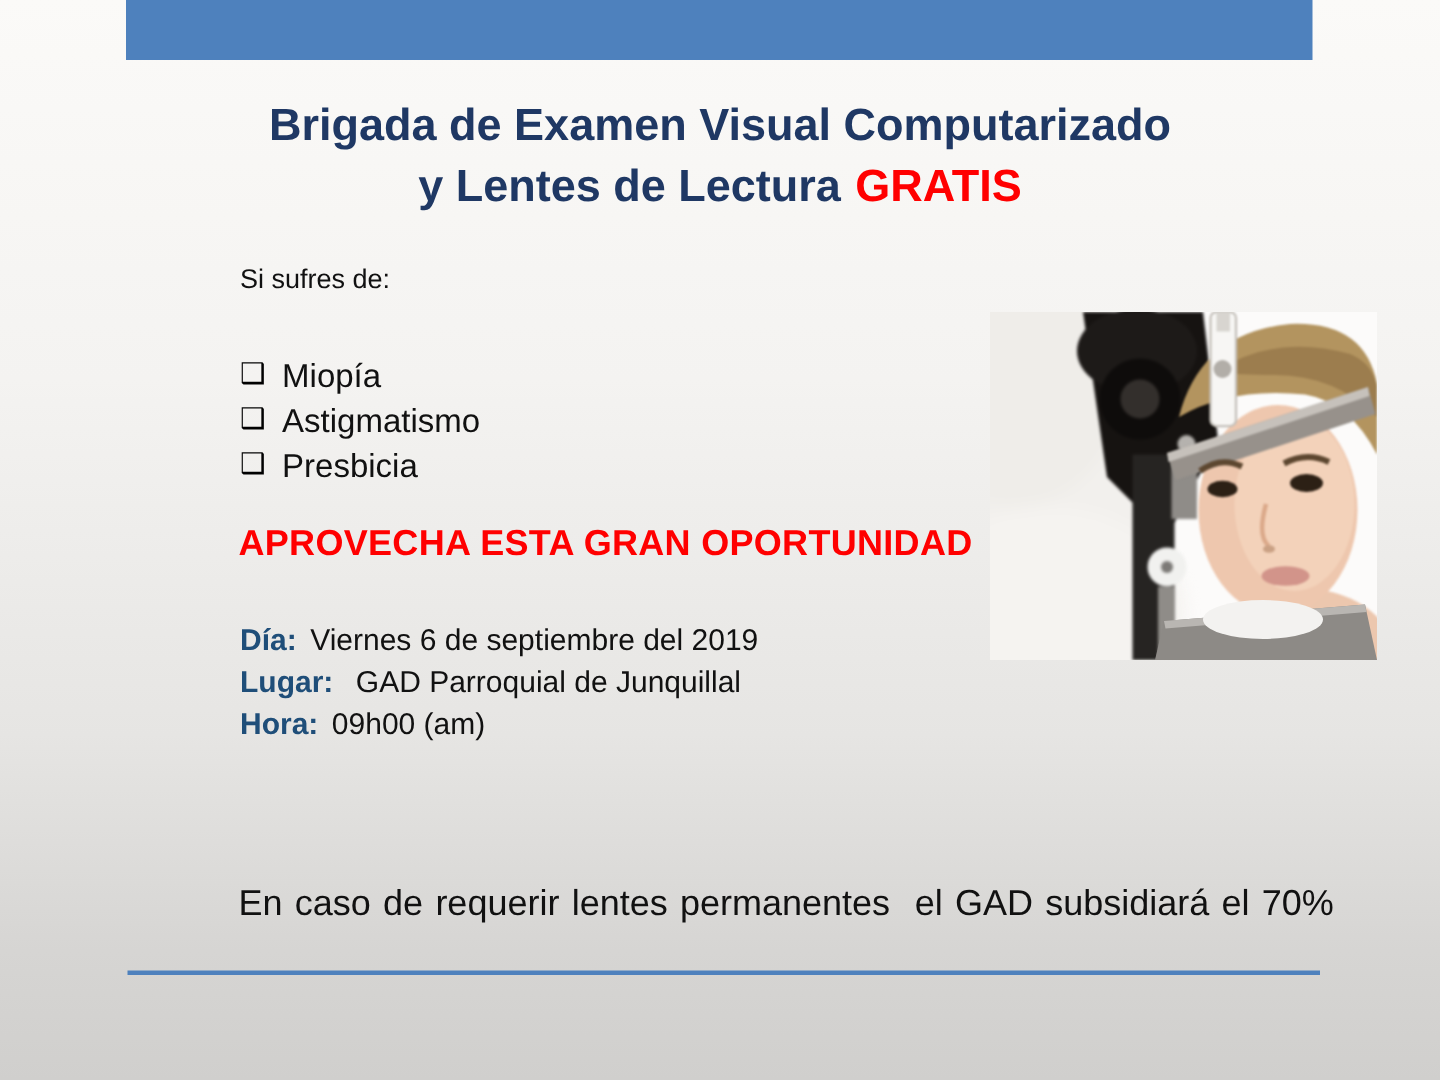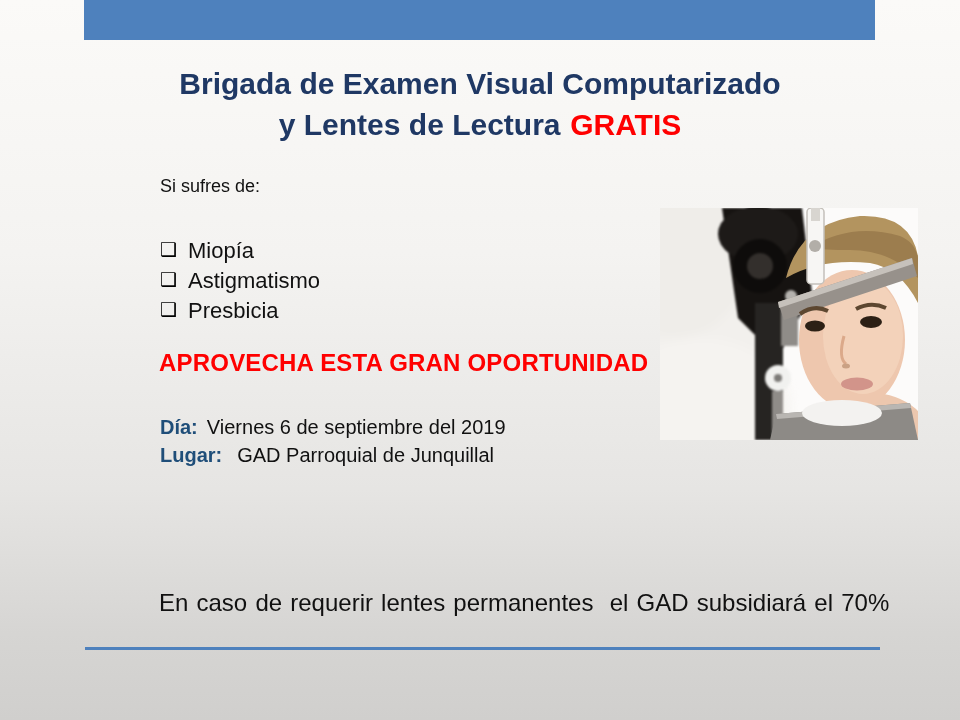--- a/index.html
+++ b/index.html
@@ -80,20 +80,23 @@
 
   <div class="cta">APROVECHA ESTA GRAN OPORTUNIDAD</div>
 
   <div class="details">
     <div class="detail-row">
       <span class="detail-label">Día:</span><span class="detail-value">Viernes 6 de septiembre del 2019</span>
     </div>
     <div class="detail-row">
       <span class="detail-label">Lugar:</span><span class="detail-value">GAD Parroquial de Junquillal</span>
     </div>
+    <div class="detail-row">
+      <span class="detail-label">Hora:</span><span class="detail-value">09h00 (am)</span>
+    </div>
   </div>
 
   <div class="footnote">En caso de requerir lentes permanentes  el GAD subsidiará el 70%</div>
 
   <div class="bottom-rule"></div>
 
   <div class="photo">
     <svg width="258" height="232" viewBox="0 0 258 232" xmlns="http://www.w3.org/2000/svg">
 
       <rect x="0" y="0" width="258" height="232" fill="#fcfbfa"></rect>

